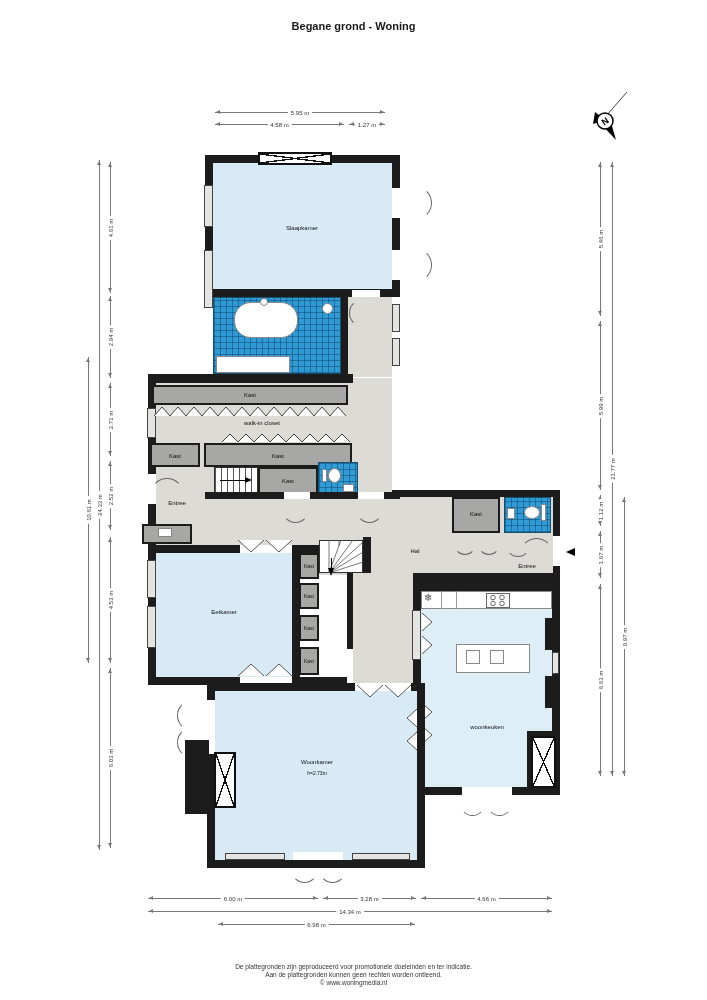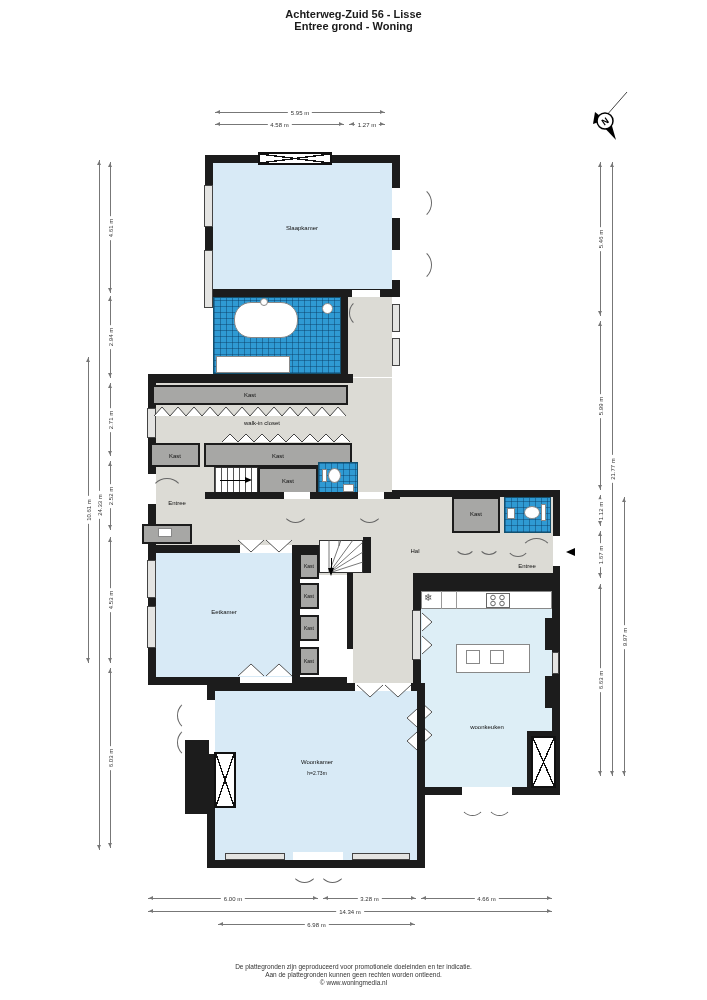--- a/index.html
+++ b/index.html
@@ -42,22 +42,21 @@
   .arrow-left{position:absolute;width:0;height:0;border-top:4px solid transparent;border-bottom:4px solid transparent;border-right:9px solid #000;}
   .arrow-down{position:absolute;width:0;height:0;border-left:3.5px solid transparent;border-right:3.5px solid transparent;border-top:8px solid #000;}
   .arrow-right-head{position:absolute;width:0;height:0;border-top:3.5px solid transparent;border-bottom:3.5px solid transparent;border-left:7px solid #000;}
   .footer{position:absolute;left:0;width:707px;text-align:center;font-size:6.5px;color:#333;}
 </style>
 </head>
 <body>
 
 <div id="canvas">
 
-  <div class="title" style="top:8px">Achterweg-Zuid 56 - Lisse</div>
-  <div class="title" style="top:20px">Entree grond - Woning</div>
+  <div class="title" style="top:20px">Begane grond - Woning</div>
 
   <svg class="abs" style="left:583px;top:88px" width="50" height="56" viewBox="0 0 50 56">
     <line x1="44" y1="4" x2="16" y2="36" stroke="#444" stroke-width="1"></line>
     <polygon points="17,35 27,31 33,52" fill="#000"></polygon>
     <polygon points="12,24 22,32 10,36" fill="#000"></polygon>
     <circle cx="22" cy="33" r="8" fill="#fff" stroke="#000" stroke-width="1.5"></circle>
     <text x="22" y="36.5" font-size="9" font-weight="bold" text-anchor="middle" transform="rotate(-35 22 33)">N</text>
   </svg>
 
   <div class="floor" style="left:156px;top:378px;width:236px;height:120px"></div>

